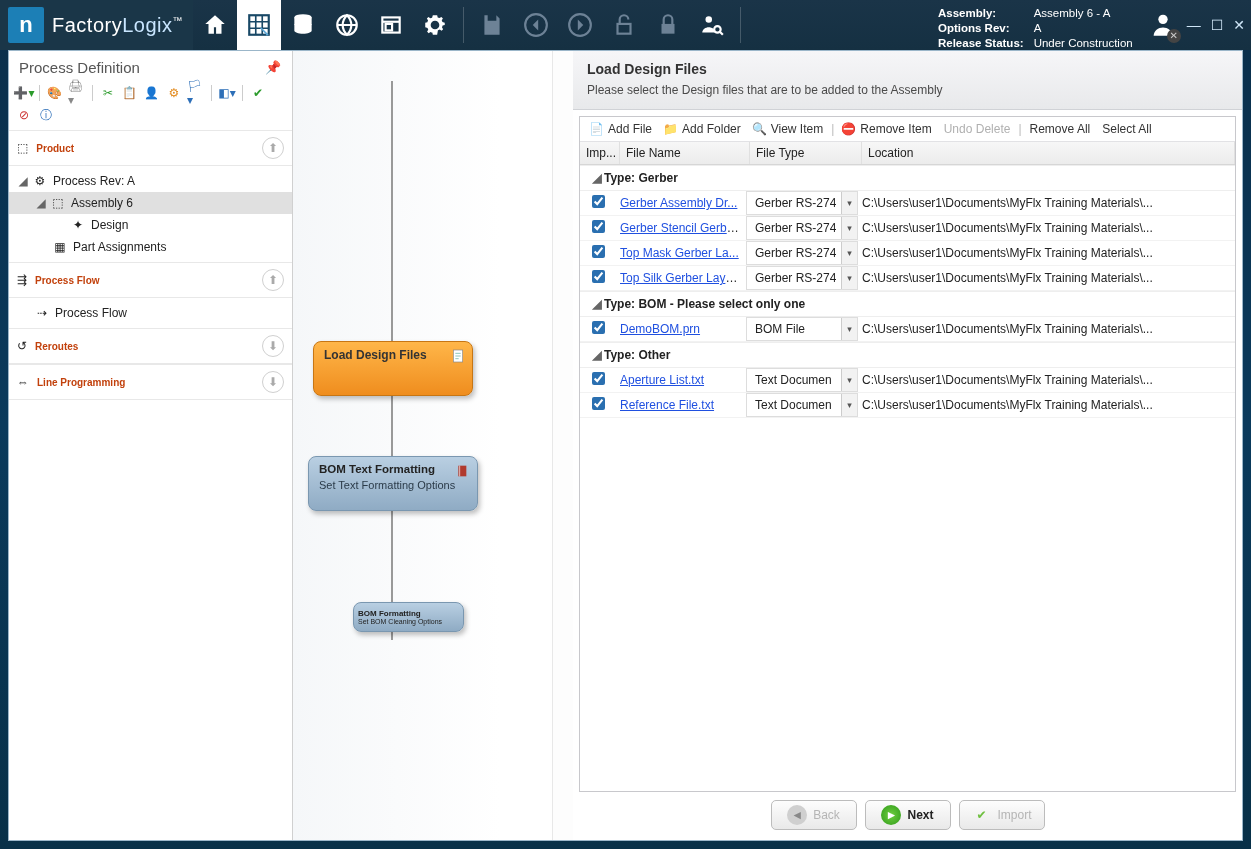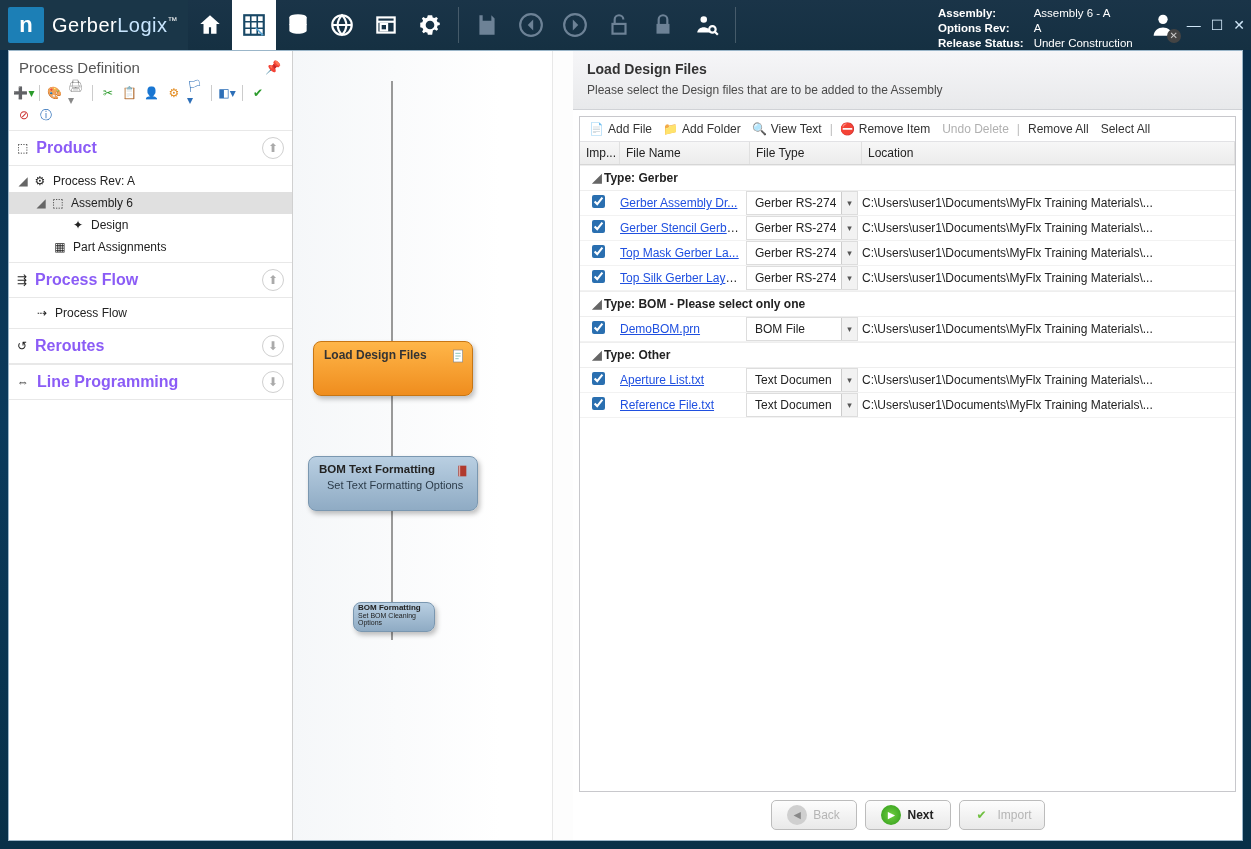--- a/index.html
+++ b/index.html
@@ -35,42 +35,42 @@
   .left-panel { width: 284px; border-right: 1px solid #d0d0d0; display: flex; flex-direction: column; }
   .lp-header { display: flex; align-items: center; justify-content: space-between; padding: 8px 10px 6px; font-size: 15px; color: #555; }
   .pin-icon { font-size: 13px; color:#444; cursor:pointer;}
   .mini-toolbar { display: flex; align-items: center; gap: 4px; padding: 2px 6px 6px; flex-wrap:wrap;}
   .mini-toolbar .mtb { width: 18px; height: 18px; display:flex; align-items:center; justify-content:center; cursor:pointer; font-size:12px;}
   .mtb-sep{width:1px;height:16px;background:#ccc;margin:0 2px;}
   .mtb.green{color:#2b9b2b;} .mtb.blue{color:#2d6fb8;} .mtb.orange{color:#e38b1e;} .mtb.red{color:#c33;} .mtb.gray{color:#888;}
 
   .section-head { display:flex; align-items:center; justify-content:space-between; padding:6px 8px; border-top:1px solid #e8e8e8; border-bottom:1px solid #e8e8e8; cursor:pointer; }
   .section-head .sh-left{display:flex;align-items:center;gap:8px;}
-  .section-head .sh-title{font-size:16px; font-weight:bold; color:#8b5cf6;}
+  .section-head .sh-title{font-size:10px; font-weight:bold; color:#c2410c;}
   .sh-arrow{width:22px;height:22px;border:1px solid #d0d0d0;border-radius:50%;display:flex;align-items:center;justify-content:center;color:#aaa;}
 
   .tree { padding:4px 0; }
   .tree-row { display:flex; align-items:center; padding:2px 4px 2px 0; cursor:pointer; }
   .tree-row.selected { background:#e0e0e0; }
   .tw { width:16px; text-align:center; color:#666; }
   .tree-row .ic { width:18px; height:18px; display:flex;align-items:center;justify-content:center; margin-right:4px;}
   .tree .lvl1{padding-left:6px;} .tree .lvl2{padding-left:24px;} .tree .lvl3{padding-left:42px;} .tree .lvl4{padding-left:60px;}
 
   
   .center-area { flex:1; position:relative; overflow:hidden; background:#fdfdfd; }
   .center-bg-curve { position:absolute; top:0; bottom:0; left:0; width:260px; background: linear-gradient(to right, #f5f7f9 0%, #fff 80%); border-right:1px solid #e8e8e8; }
   .flow-line { position:absolute; left:98px; top:30px; bottom:200px; width:2px; background:#999; }
 
   .flow-card { position:absolute; border-radius:8px; padding:6px 10px; box-shadow:2px 3px 5px rgba(0,0,0,.25); font-size:12px; }
   .flow-card.active { left:20px; top:290px; width:160px; height:55px; background:linear-gradient(to bottom,#ffb649,#ef8d1e); color:#333; font-weight:bold; border:1px solid #c77614;}
   .flow-card.active .fc-title{font-weight:bold;}
   .flow-card.secondary { left:15px; top:405px; width:170px; height:55px; background:linear-gradient(to bottom,#b9cfe2,#8fabc4); border:1px solid #7a97b0;}
   .flow-card.secondary .fc-title{font-weight:bold;font-size:11.5px;}
-  .flow-card.secondary .fc-sub{font-size:11px;color:#2b3b49;margin-top:4px;margin-left:8px;}
-  .flow-card.small { left:60px; top:551px; width:82px; height:30px; background:linear-gradient(to bottom,#b9cfe2,#8fabc4); border:1px solid #7a97b0; font-size:8px; padding:0 4px;}
+  .flow-card.secondary .fc-sub{font-size:11px;color:#2b3b49;margin-top:4px;}
+  .flow-card.small { left:60px; top:551px; width:111px; height:30px; background:linear-gradient(to bottom,#b9cfe2,#8fabc4); border:1px solid #7a97b0; font-size:8px; padding:6px 4px;}
   .flow-card.small .fc-title{font-weight:bold;font-size:8px;} .flow-card.small .fc-sub{font-size:7px;}
   .card-ic{position:absolute;top:6px;right:6px;width:16px;height:16px;}
 
   
   .right-pane { position:absolute; top:0; right:0; bottom:0; left:280px; background:#fff; display:flex; flex-direction:column; }
 
   .rp-header { padding:10px 14px 12px; background:linear-gradient(to bottom,#f6f6f8,#e8e9eb); border-bottom:1px solid #d0d2d6;}
   .rp-header h2 { font-size:14px; font-weight:bold; color:#333; margin-bottom:6px;}
   .rp-header p { font-size:12px; color:#4a4a4a;}
 
@@ -108,21 +108,21 @@
 
   input[type=checkbox]{accent-color:#2a6fb0;}
 </style>
 </head>
 <body>
 
 <div class="topbar">
   <div class="logo">
     <div class="logo-square">n</div>
     <div class="logo-text">
-      <span>Gerber</span><span class="bold">Logix</span><span style="font-size:10px;vertical-align:super;">™</span>
+      <span>Factory</span><span class="bold">Logix</span><span style="font-size:10px;vertical-align:super;">™</span>
     </div>
   </div>
   <div class="tb-group">
     <div class="tb-btn">
         <svg viewBox="0 0 24 24" fill="currentColor">
           <path d="M12 3l9 8h-3v9h-5v-6h-2v6H6v-9H3z"></path>
         </svg>
       </div>
     <div class="tb-btn active">
         <svg viewBox="0 0 24 24" fill="currentColor">
@@ -344,21 +344,21 @@
           <div class="rp-tool">
               <span class="ti" style="color:#3a8f3a;">📄</span>
               <span>Add File</span>
             </div>
           <div class="rp-tool">
               <span class="ti" style="color:#d8a13a;">📁</span>
               <span>Add Folder</span>
             </div>
           <div class="rp-tool">
               <span class="ti" style="color:#3a7fbf;">🔍</span>
-              <span>View Text</span>
+              <span>View Item</span>
             </div>
           <span class="rp-tbsep">|</span>
           <div class="rp-tool">
               <span class="ti" style="color:#c33;">⛔</span>
               <span>Remove Item</span>
             </div>
           <div class="rp-tool disabled">
               <span>Undo Delete</span>
             </div>
           <span class="rp-tbsep">|</span>

